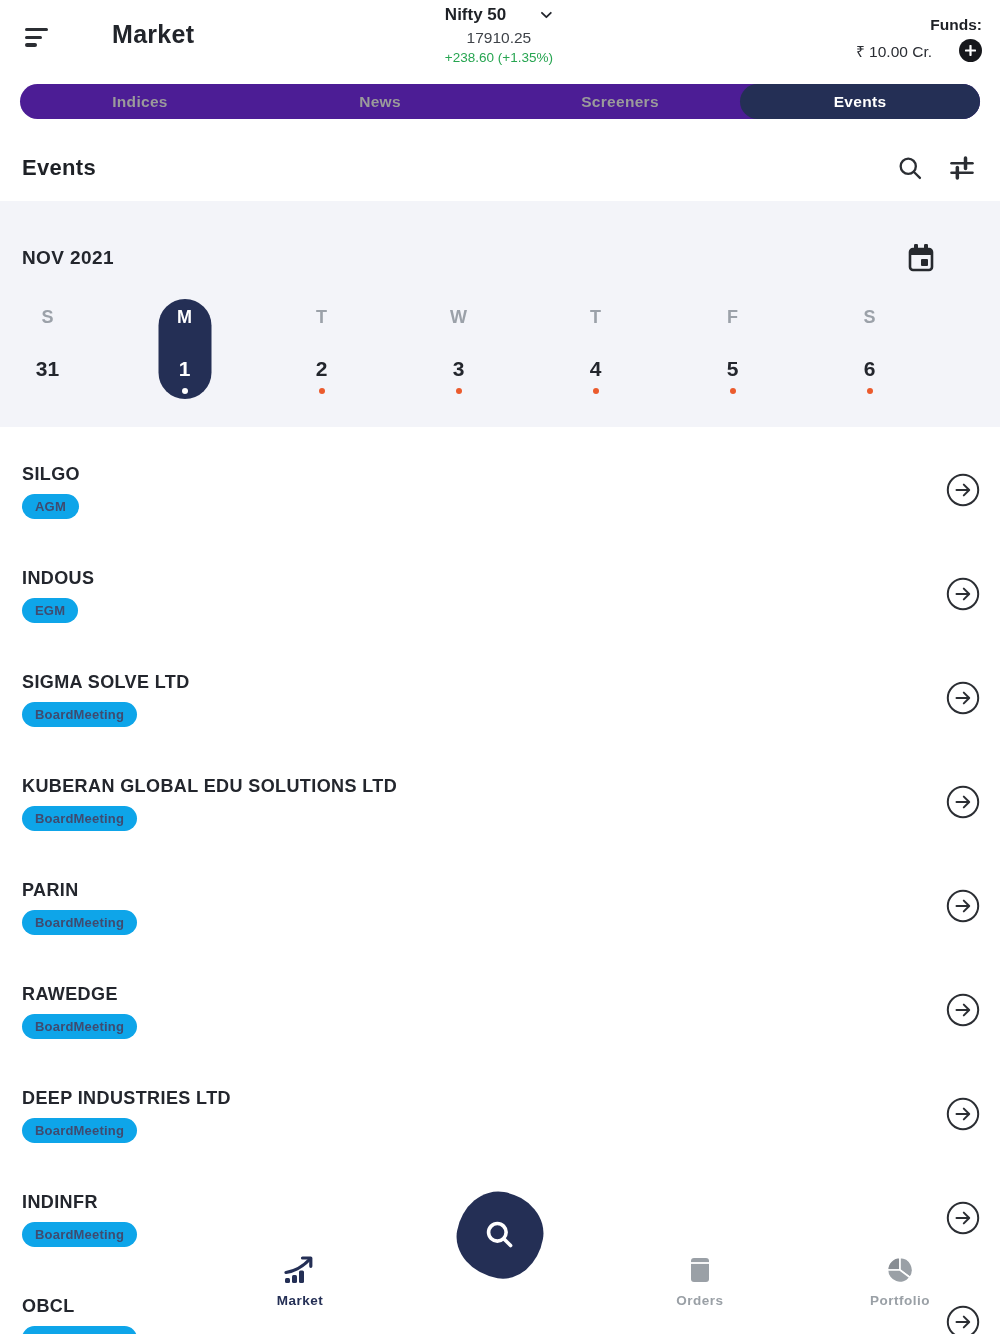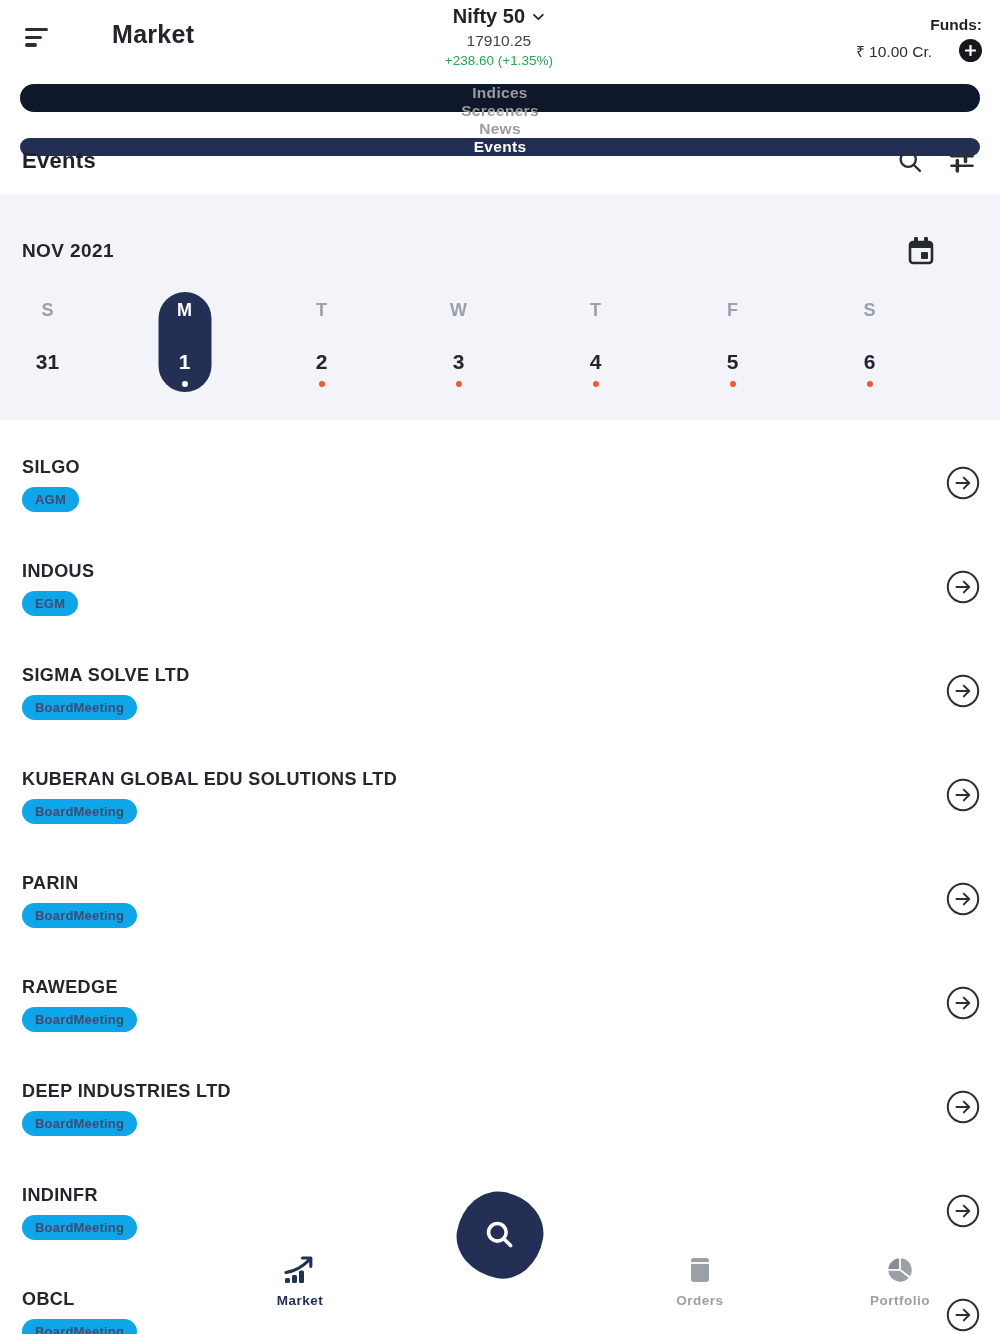--- a/index.html
+++ b/index.html
@@ -11,31 +11,31 @@
 
   
   .header { position:relative; height:84px; }
   .menu-icon { position:absolute; left:25px; top:28px; width:26px; height:20px; cursor:pointer; }
   .menu-icon i { display:block; background:#2b2e33; height:3.4px; border-radius:2px; margin-bottom:4.2px; }
   .menu-icon i:nth-child(1){ width:23px; }
   .menu-icon i:nth-child(2){ width:17px; }
   .menu-icon i:nth-child(3){ width:12px; }
   .app-title { position:absolute; left:112px; top:20px; font-size:25px; font-weight:bold; letter-spacing:.3px; color:#22252b; }
   .index-block { position:absolute; left:50%; transform:translateX(-51%); top:5px; text-align:center; }
-  .index-name { font-size:20px; font-weight:bold; display:flex; align-items:center; justify-content:center; gap:7px; color:#1e2126; }
+  .index-name { font-size:17px; font-weight:bold; display:flex; align-items:center; justify-content:space-between; gap:7px; color:#1e2126; }
   .index-value { font-size:15.5px; color:#3f4349; margin-top:4px; }
   .index-change { font-size:13.5px; color:#27a551; margin-top:3px; }
   .funds-block { position:absolute; right:18px; top:16px; text-align:right; }
   .funds-label { font-size:15.5px; font-weight:bold; color:#1e2126; }
   .funds-row { display:flex; align-items:center; justify-content:flex-end; gap:27px; margin-top:5px; }
   .funds-value { font-size:15.5px; color:#2a2d33; }
   .plus-btn { width:23px; height:23px; border-radius:50%; background:#17181c; display:flex; align-items:center; justify-content:center; cursor:pointer; }
 
   
-  .tabbar { margin:0 20px; height:28px; background:#0f172a; border-radius:19px; display:flex;flex-direction:column; }
+  .tabbar { margin:0 20px; height:35px; background:#4c1d95; border-radius:19px; display:flex; }
   .tab { flex:1; display:flex; align-items:center; justify-content:center; font-size:15.5px; font-weight:bold;
          color:#9b9b9b; border-radius:19px; letter-spacing:.3px; cursor:pointer; }
   .tab.active { background:#242f55; color:#ffffff; }
 
   
   .section-head { display:flex; align-items:center; padding:0 24px 0 22px; margin-top:26px; height:46px; }
   .section-title { flex:1; font-size:22px; font-weight:bold; letter-spacing:.3px; color:#1e2126; }
   .head-icons { display:flex; align-items:center; gap:24px; }
   .head-icons svg { cursor:pointer; }
 
@@ -107,22 +107,22 @@
           <svg width="11" height="11" viewBox="0 0 12 12" stroke="#ffffff" stroke-width="2.4" stroke-linecap="round">
               <path d="M6 1 V11 M1 6 H11"></path>
             </svg>
         </span>
       </div>
     </div>
   </div>
 
   <div class="tabbar">
     <div class="tab">Indices</div>
+    <div class="tab">News</div>
     <div class="tab">Screeners</div>
-    <div class="tab">News</div>
     <div class="tab active">Events</div>
   </div>
 
   <div class="section-head">
     <div class="section-title">Events</div>
     <div class="head-icons">
       <svg width="28" height="28" viewBox="0 0 24 24" fill="none" stroke="#2b2e33" stroke-width="2" stroke-linecap="round">
           <circle cx="10.5" cy="10.5" r="6.5"></circle>
           <line x1="15.6" y1="15.6" x2="20.5" y2="20.5"></line>
         </svg>

